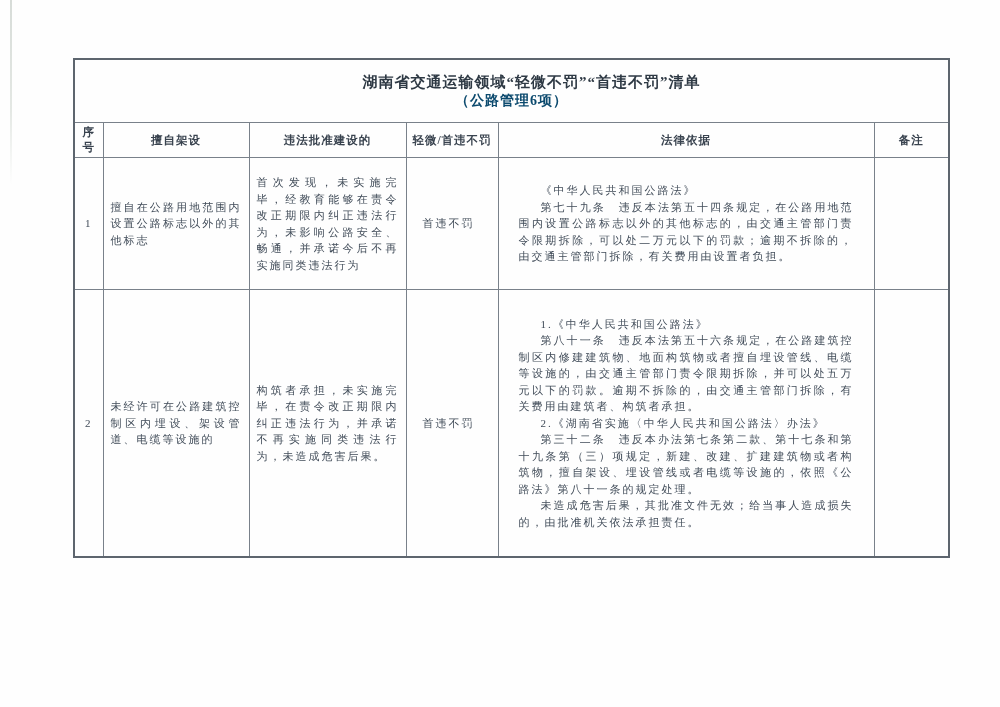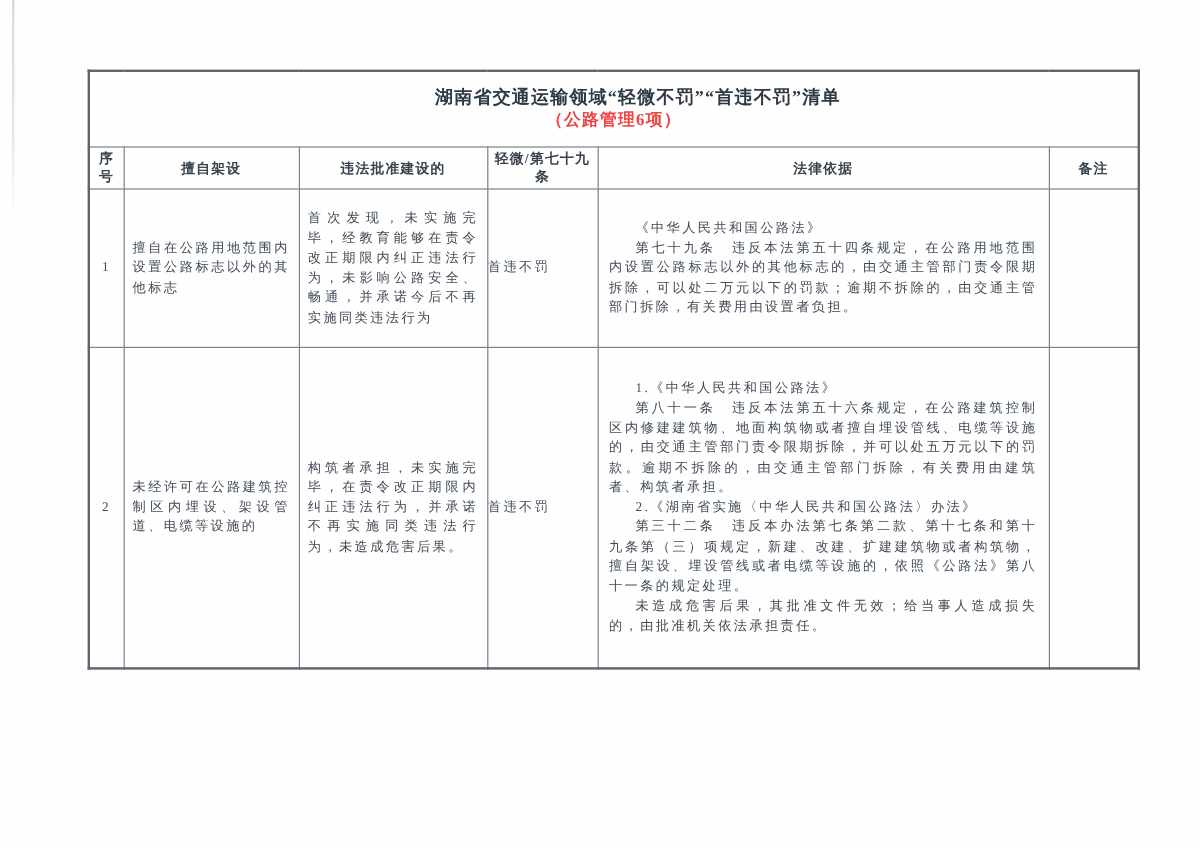--- a/index.html
+++ b/index.html
@@ -27,21 +27,21 @@
     vertical-align:middle;
     overflow:hidden;
   }
   .title-row td{height:60px;text-align:center;vertical-align:middle;}
   .title-line1{
     font-weight:bold;font-size:15px;line-height:19px;
     letter-spacing:1px;color:#2e3944;margin-left:40px;
   }
   .title-line2{
     font-weight:bold;font-size:14px;line-height:18px;
-    letter-spacing:1px;color:#ef4444;
+    letter-spacing:1px;color:#0c4a6e;
   }
   .header-row th{
     height:28px;
     font-size:11.5px;font-weight:bold;
     letter-spacing:1px;
     text-align:center;
     color:#39434f;
     padding:2px;
   }
   tr.row-1{height:132px;}
@@ -51,22 +51,22 @@
     letter-spacing:2px;
     line-height:16.5px;
     color:#414c59;
   }
   .c-num{text-align:center;}
   .c-violation,.c-cond{
     padding:4px 7px;
     text-align:justify;
     text-justify:inter-character;
   }
-  .c-type{padding:2px 0;text-align:left;}
-  .c-legal{padding:6px 9px;}
+  .c-type{padding:2px 16px;text-align:left;}
+  .c-legal{padding:6px 20px;}
   .c-legal p{
     margin:0;
     text-indent:2em;
     text-align:justify;
     text-justify:inter-character;
   }
   .c-remark{}
 </style>
 </head>
 <body>
@@ -89,21 +89,21 @@
         <td colspan="6">
           <div class="title-line1">湖南省交通运输领域“轻微不罚”“首违不罚”清单</div>
           <div class="title-line2">（公路管理6项）</div>
         </td>
       </tr>
 
       <tr class="header-row">
         <th>序号</th>
         <th>擅自架设</th>
         <th>违法批准建设的</th>
-        <th>轻微/第七十九条</th>
+        <th>轻微/首违不罚</th>
         <th>法律依据</th>
         <th>备注</th>
       </tr>
 
       <tr class="row-1">
         <td class="cell c-num">1</td>
         <td class="cell c-violation">擅自在公路用地范围内设置公路标志以外的其他标志</td>
         <td class="cell c-cond">首次发现，未实施完毕，经教育能够在责令改正期限内纠正违法行为，未影响公路安全、畅通，并承诺今后不再实施同类违法行为</td>
         <td class="cell c-type">首违不罚</td>
         <td class="cell c-legal">

